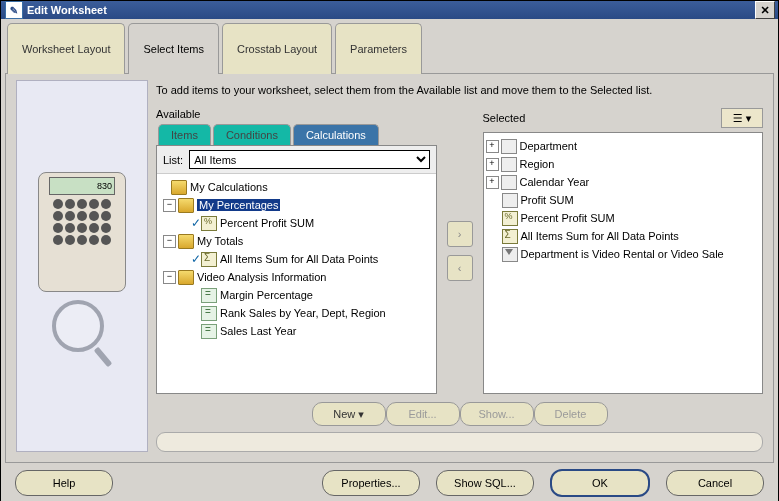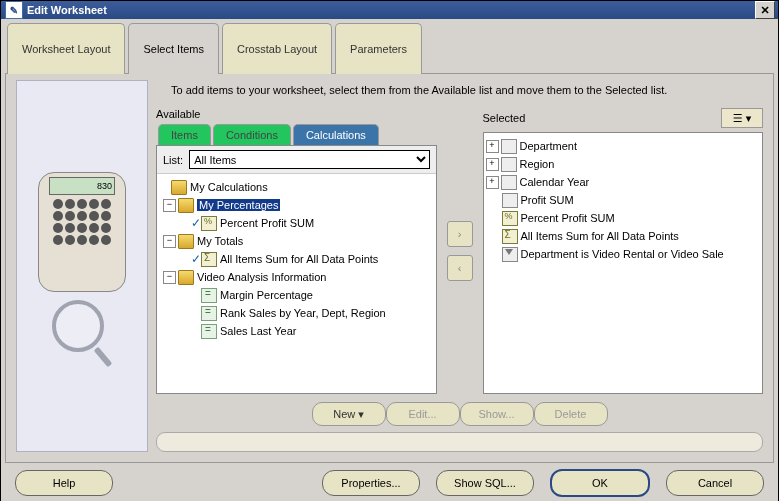--- a/index.html
+++ b/index.html
@@ -9,35 +9,35 @@
 .titlebar .title{flex:1}
 .titlebar .winbtn{width:18px;height:16px;background:#d6d3ce;border:1px solid #fff;border-right-color:#404040;border-bottom-color:#404040;display:flex;align-items:center;justify-content:center;color:#000;margin-left:2px;cursor:pointer}
 .main{flex:1;display:flex;flex-direction:column;padding:4px;background:#d6d3ce}
 .outertabs{display:flex;margin:0 0 -1px 2px;position:relative;z-index:2}
 .tab{padding:19px 14px;background:#e7e3c5;border:1px solid #999;border-bottom:none;border-radius:5px 5px 0 0;margin-right:3px;cursor:pointer;color:#333}
 .tab.active{background:#d6d3ce;color:#000;position:relative}
 .tab.active::after{content:"";position:absolute;left:0;right:0;bottom:-1px;height:2px;background:#d6d3ce}
 .panel{border:1px solid #999;background:#d6d3ce;flex:1;display:flex;flex-direction:column;padding:6px 10px 10px 10px;position:relative;z-index:1}
 .content{display:flex;gap:8px;flex:1}
 .art{width:130px;height:370px;background:#e8e9f3;border:1px solid #b0b0c0;display:flex;align-items:center;justify-content:center;flex-direction:column}
-.calc{width:78px;height:110px;background:#e6e0d4;border:1px solid #888;border-radius:16px;display:flex;flex-direction:column;align-items:center;padding:4px;gap:4px}
+.calc{width:78px;height:110px;background:#e6e0d4;border:1px solid #888;border-radius:8px;display:flex;flex-direction:column;align-items:center;padding:4px;gap:4px}
 .calc .disp{width:60px;height:16px;background:#c8e0c4;border:1px solid #666;text-align:right;font-size:9px;padding:0 2px;line-height:16px}
 .calc .pad{display:grid;grid-template-columns:repeat(5,10px);grid-auto-rows:10px;gap:2px}
 .calc .pad span{background:#555;border-radius:50%}
 .magglass{width:60px;height:60px;margin-top:8px;position:relative}
 .magglass .lens{width:44px;height:44px;border:4px solid #a0a4b0;border-radius:50%;background:rgba(255,255,255,0.2)}
 .magglass .handle{position:absolute;width:6px;height:22px;background:#a0a4b0;bottom:-8px;right:6px;transform:rotate(-40deg);border-radius:2px}
 .right{flex:1;display:flex;flex-direction:column}
-.instr{margin:4px 0 12px 15px}
+.instr{margin:4px 0 12px 0}
 .cols{display:flex;gap:8px;flex:1}
 .col{flex:1;display:flex;flex-direction:column}
 .col .lbl{margin-bottom:4px;display:flex;justify-content:space-between;align-items:center}
 .viewbtn{width:40px;height:18px;border:1px solid #999;background:#ece6cb;display:flex;align-items:center;justify-content:center;gap:3px;cursor:pointer}
 .innertabs{display:flex;margin-left:2px}
-.itab{padding:4px 12px;background:#22c55e;border:1px solid #999;border-bottom:none;border-radius:5px 5px 0 0;margin-right:2px;cursor:pointer;color:#444}
+.itab{padding:4px 12px;background:#14b8a6;border:1px solid #999;border-bottom:none;border-radius:5px 5px 0 0;margin-right:2px;cursor:pointer;color:#444}
 .itab.active{background:#3b74a8;color:#fff}
 .box{flex:1;background:#fff;border:1px solid #888;display:flex;flex-direction:column;min-height:0}
 .listrow{display:flex;align-items:center;gap:6px;padding:4px 6px;border-bottom:1px solid #ccc;background:#eee}
 .listrow select{flex:1;border:1px solid #000000;background:#fff;font:inherit;height:19px}
 .tree{flex:1;overflow:auto;padding:4px 2px}
 .node{white-space:nowrap;display:flex;align-items:center;height:18px;cursor:pointer}
 .tw{display:inline-block;width:11px;height:11px;border:1px solid #888;line-height:9px;text-align:center;margin-right:2px;font-size:9px;background:#fff}
 .sp{display:inline-block}
 .ic{display:inline-block;width:14px;height:13px;margin-right:3px;vertical-align:middle}
 .folder{background:linear-gradient(#f5da6e,#d9a82d);border:1px solid #9a7a20;border-radius:1px}

